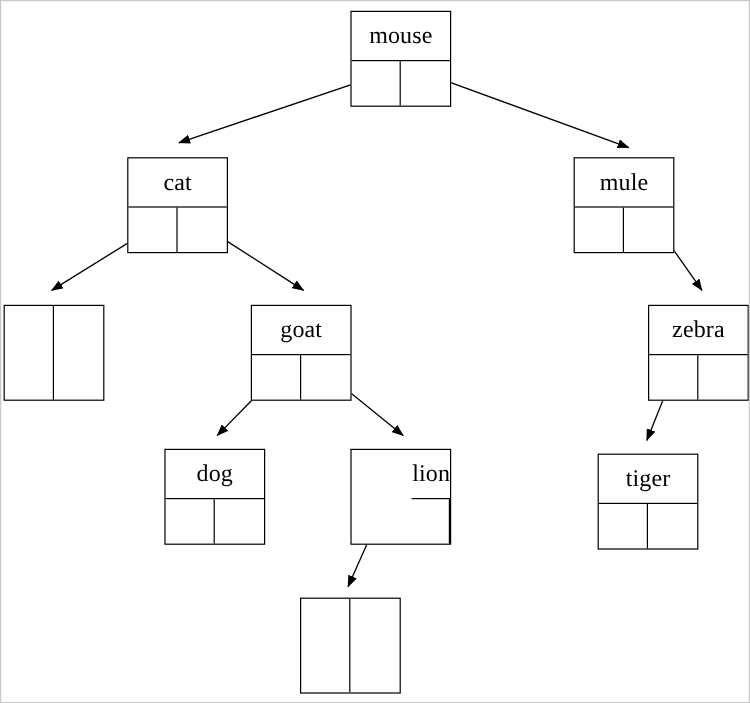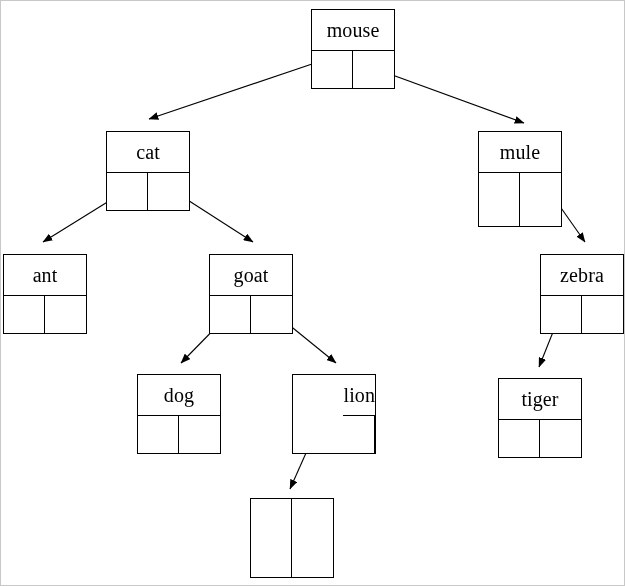--- a/index.html
+++ b/index.html
@@ -82,43 +82,42 @@
         <line x1="168" y1="187" x2="252" y2="241" stroke="#000000" stroke-width="1.1" marker-end="url(#arrowhead)"></line>
         <line x1="539" y1="177" x2="584" y2="241" stroke="#000000" stroke-width="1.1" marker-end="url(#arrowhead)"></line>
         <line x1="231" y1="310" x2="180" y2="362" stroke="#000000" stroke-width="1.1" marker-end="url(#arrowhead)"></line>
         <line x1="271" y1="310" x2="335" y2="362" stroke="#000000" stroke-width="1.1" marker-end="url(#arrowhead)"></line>
         <line x1="560" y1="311" x2="538" y2="366" stroke="#000000" stroke-width="1.1" marker-end="url(#arrowhead)"></line>
         <line x1="313" y1="434" x2="289" y2="488" stroke="#000000" stroke-width="1.1" marker-end="url(#arrowhead)"></line>
       </g>
   </svg>
 
   <div id="nodes">
-      <div class="node" style="left: 291px; top: 8px; width: 84px; height: 80px; margin-left: 19px;">
+      <div class="node" style="left: 291px; top: 8px; width: 84px; height: 80px;">
         <div class="node-label" style="flex-basis: 41px; height: 41px;">mouse</div>
         <div class="node-pointers">
           <div class="ptr left"></div>
           <div class="ptr right"></div>
         </div>
       </div>
       <div class="node" style="left: 105px; top: 130px; width: 84px; height: 80px;">
         <div class="node-label" style="flex-basis: 41px; height: 41px;">cat</div>
         <div class="node-pointers">
           <div class="ptr left"></div>
           <div class="ptr right"></div>
         </div>
       </div>
-      <div class="node" style="left: 477px; top: 130px; width: 84px; height: 96px;">
+      <div class="node" style="left: 477px; top: 130px; width: 84px; height: 80px;">
         <div class="node-label" style="flex-basis: 41px; height: 41px;">mule</div>
         <div class="node-pointers">
           <div class="ptr left"></div>
           <div class="ptr right"></div>
         </div>
       </div>
       <div class="node" style="left: 2px; top: 253px; width: 84px; height: 80px;">
-        <div class="node-label" style="flex-basis: 41px; height: 41px;">ant</div>
         <div class="node-pointers">
           <div class="ptr left"></div>
           <div class="ptr right"></div>
         </div>
       </div>
       <div class="node" style="left: 208px; top: 253px; width: 84px; height: 80px;">
         <div class="node-label" style="flex-basis: 41px; height: 41px; text-align: right;">goat</div>
         <div class="node-pointers">
           <div class="ptr left"></div>
           <div class="ptr right"></div>

